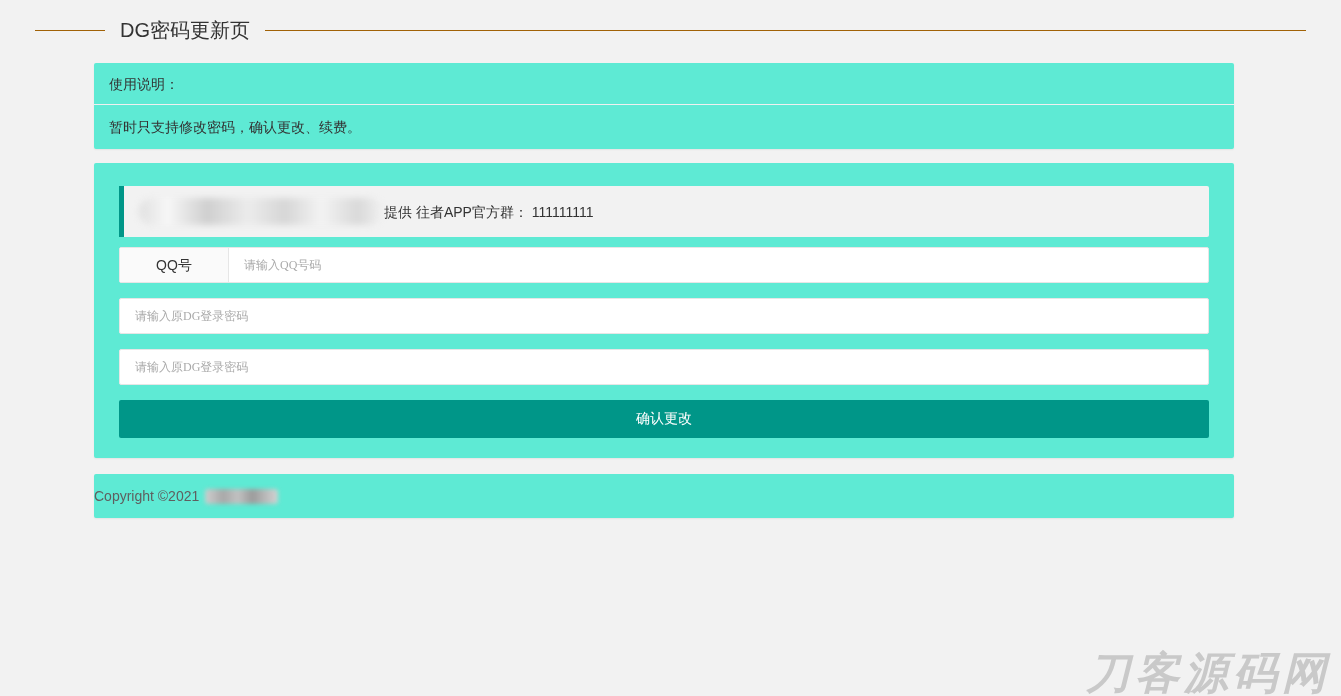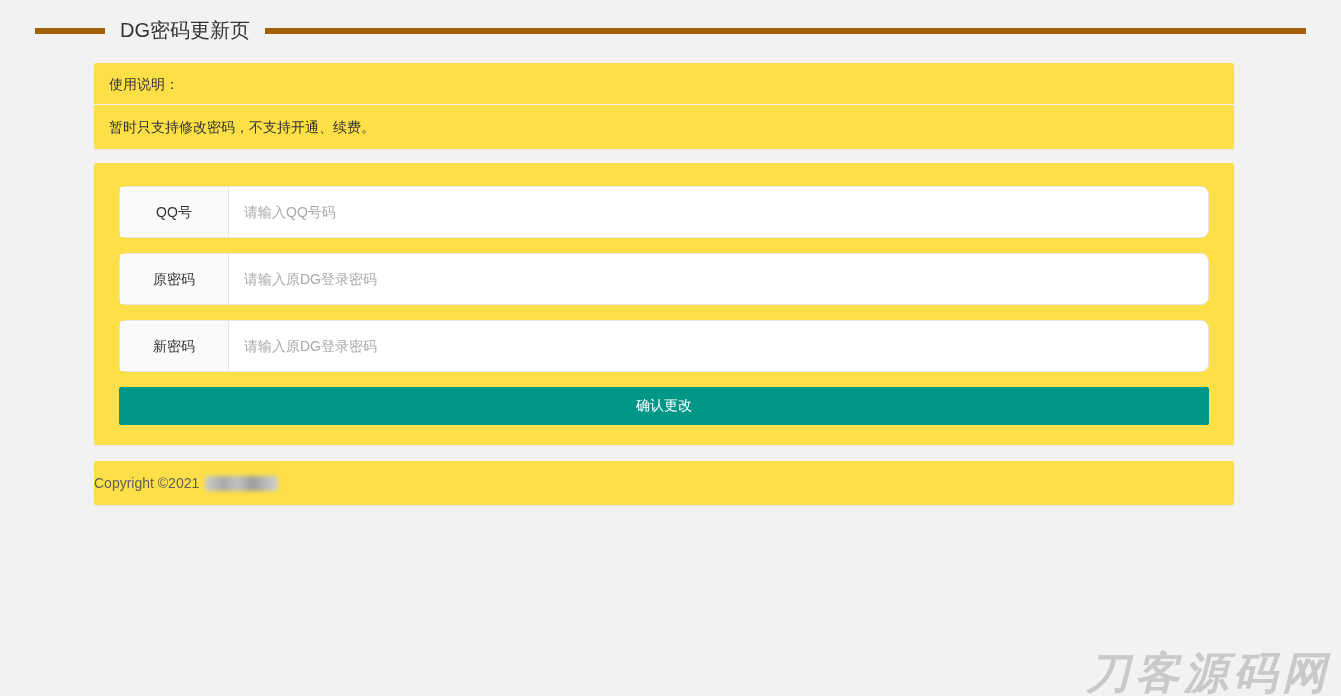--- a/index.html
+++ b/index.html
@@ -9,31 +9,31 @@
     width:1341px; height:696px;
     background:#f2f2f2;
     font-family:"Liberation Sans","DejaVu Sans",sans-serif;
     font-size:14px; color:#333;
     overflow:hidden;
   }
 
   
   .field-title {
     margin:17px 35px 0 35px;
-    border:none; border-top:6px solid #a16207;
+    border:none; border-top:1px solid #a16207;
   }
   .field-title legend {
     margin-left:70px; padding:0 15px;
     font-size:20px; color:#333; font-weight:400;
   }
 
   
   .card {
     width:1140px; margin-left:94px;
-    background:#fde047; border-radius:2px;
+    background:#5eead4; border-radius:2px;
     box-shadow:0 1px 2px rgba(0,0,0,0.06);
   }
   .card-1 { margin-top:19px; }
   .card-2 { margin-top:14px; }
   .card-header {
     height:42px; line-height:42px; padding:0 15px;
     border-bottom:1px solid #f0f0f0;
     font-size:14px; color:#333;
   }
   .card-body { padding:10px 15px; line-height:24px; font-size:14px; color:#333; }
@@ -51,34 +51,34 @@
     display:inline-block; width:243px; height:27px;
     margin-right:2px; border-radius:13px;
     background:linear-gradient(90deg,#e0e0e0 0%,#f7f7f7 12%,#cfcfcf 28%,#ececec 45%,#d6d6d6 60%,#f3f3f3 75%,#d9d9d9 90%,#f0f0f0 100%);
     filter:blur(3px);
     flex:0 0 auto;
   }
   .quote-text { white-space:pre; color:#333; }
 
   
   .form-row {
-    display:flex; height:52px;
-    border:1px solid #e6e6e6; border-radius:8px;
+    display:flex; height:36px;
+    border:1px solid #e6e6e6; border-radius:2px;
     margin-bottom:15px; background:#fff;
   }
   .form-label {
     width:109px; flex:0 0 109px;
     display:flex; align-items:center; justify-content:center;
     background:#fafafa; border-right:1px solid #e6e6e6;
     color:#333; font-size:14px;
   }
   .form-input {
     flex:1; border:none; outline:none;
-    padding:0 15px; font-size:14px; color:#333;
-    font-family:Liberation Sans, sans-serif; background:transparent;
+    padding:0 15px; font-size:12px; color:#333;
+    font-family:Liberation Serif, serif; background:transparent;
   }
   .form-input::placeholder { color:#a9a9a9; opacity:1; }
 
   .submit-btn {
     display:block; width:100%; height:38px;
     border:none; border-radius:2px;
     background:#009688; color:#fff;
     font-size:14px; font-family:inherit;
     cursor:pointer; 
   }
@@ -108,39 +108,41 @@
 </style>
 </head>
 <body>
 
 <fieldset class="field-title">
   <legend>DG密码更新页</legend>
 </fieldset>
 
 <div class="card card-1">
   <div class="card-header">使用说明：</div>
-  <div class="card-body">暂时只支持修改密码，不支持开通、续费。</div>
+  <div class="card-body">暂时只支持修改密码，确认更改、续费。</div>
 </div>
 
 <div class="card card-2">
   <div class="card-body card-body-form">
 
+    <div class="quote">
+      <span class="blur-pill"></span>
+      <span class="quote-text">提供 往者APP官方群： 111111111</span>
+    </div>
 
     <div class="form-row">
       <div class="form-label">QQ号</div>
       <input class="form-input" type="text" placeholder="请输入QQ号码" style="">
     </div>
 
     <div class="form-row">
-      <div class="form-label">原密码</div>
       <input class="form-input" type="text" placeholder="请输入原DG登录密码" style="">
     </div>
 
     <div class="form-row">
-      <div class="form-label">新密码</div>
       <input class="form-input" type="text" placeholder="请输入原DG登录密码" style="">
     </div>
 
     <button class="submit-btn">确认更改</button>
   </div>
 </div>
 
 <div class="card footer-card">
   <span>Copyright ©2021</span>
   <span class="blur-chip"></span>

